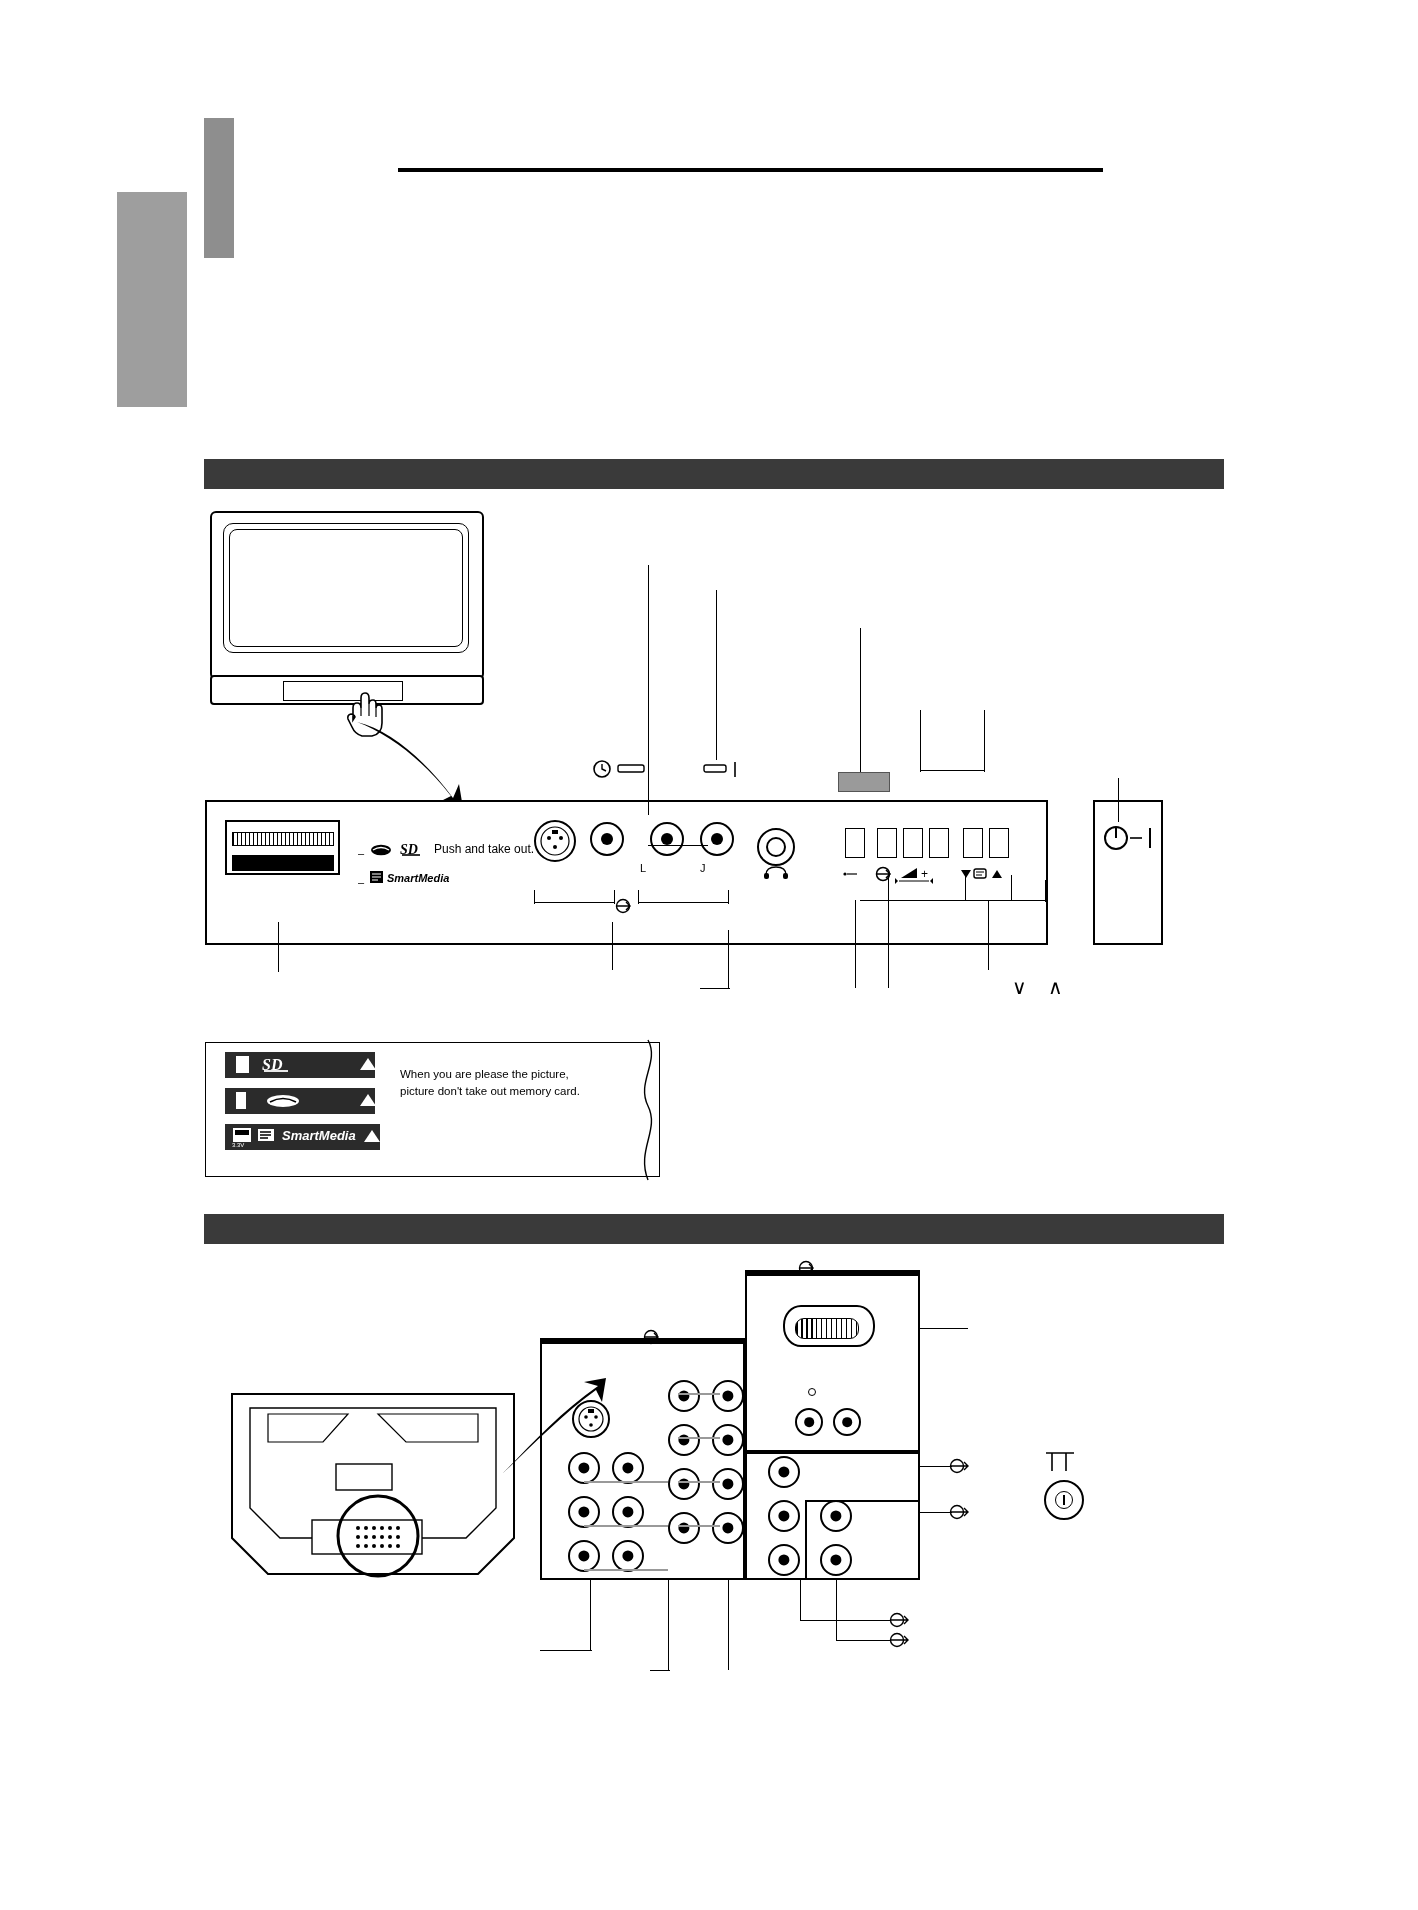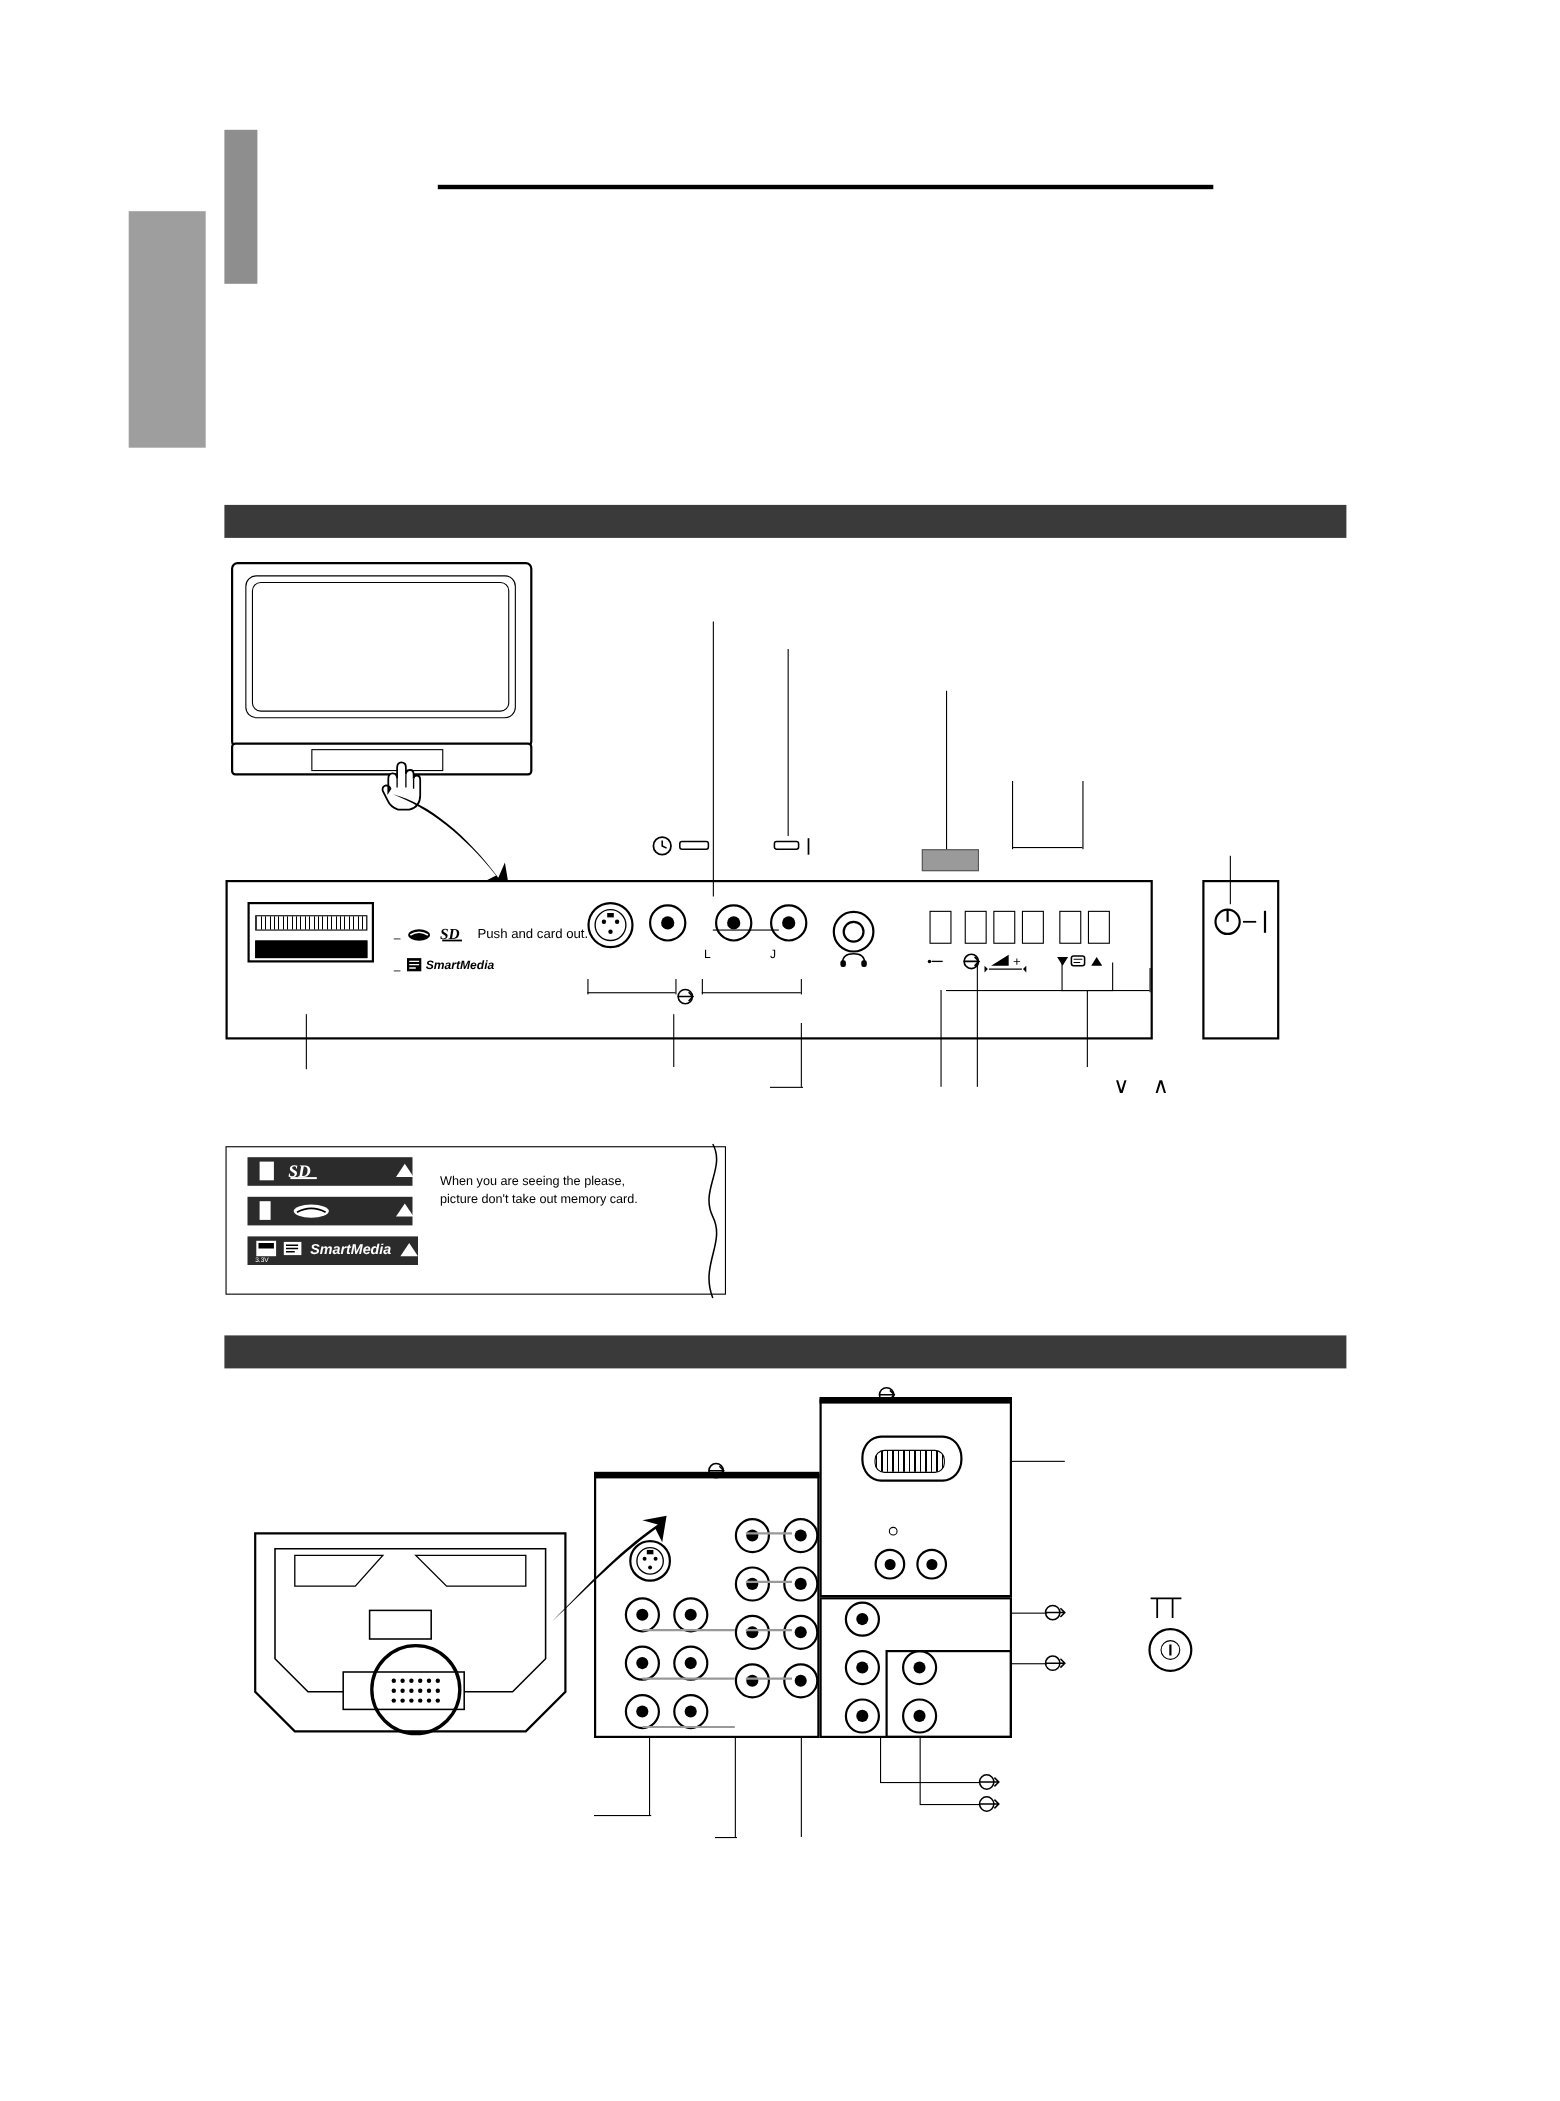--- a/index.html
+++ b/index.html
@@ -184,21 +184,21 @@
 
   <div class="lbl" style="left:358px; top:847px; font-size:11px;">–</div>
   <svg style="position:absolute;left:370px;top:843px;" width="22" height="14" viewBox="0 0 22 14">
     <ellipse cx="11" cy="7" rx="10" ry="5.2" fill="#000"></ellipse>
     <path d="M3 7 Q11 2 19 7" stroke="#fff" stroke-width="1.4" fill="none"></path>
   </svg>
   <svg style="position:absolute;left:400px;top:841px;" width="26" height="17" viewBox="0 0 26 17">
     <text x="0" y="13" font-family="Liberation Serif, serif" font-style="italic" font-weight="bold" font-size="14" fill="#000">SD</text>
     <path d="M2 14 L20 14" stroke="#000" stroke-width="1.6"></path>
   </svg>
-  <div class="lbl" style="left:434px; top:842px; font-size:12px;">Push and card out.</div>
+  <div class="lbl" style="left:434px; top:842px; font-size:12px;">Push and take out.</div>
 
   <div class="lbl" style="left:358px; top:876px; font-size:11px;">–</div>
   <svg style="position:absolute;left:370px;top:870px;" width="14" height="14" viewBox="0 0 14 14">
     <rect x="0" y="1" width="13" height="12" fill="#000"></rect>
     <path d="M2 4 L11 4 M2 7 L11 7 M2 10 L8 10" stroke="#fff" stroke-width="1.2"></path>
   </svg>
   <div class="lbl" style="left:387px; top:872px; font-size:11px; font-style:italic; font-weight:bold;">SmartMedia</div>
 
   <div class="circ2" style="left:534px; top:820px; width:42px; height:42px;"></div>
   <svg style="position:absolute;left:540px;top:826px;" width="30" height="30" viewBox="0 0 30 30">
@@ -333,21 +333,21 @@
     <text x="0" y="20" font-family="Liberation Sans, sans-serif" font-size="6" fill="#fff">3.3V</text>
   </svg>
   <svg style="position:absolute;left:258px;top:1128px;" width="22" height="14" viewBox="0 0 22 14">
     <rect x="0" y="1" width="16" height="12" fill="#fff"></rect>
     <path d="M2 4 L13 4 M2 7 L13 7 M2 10 L10 10" stroke="#000" stroke-width="1.3"></path>
   </svg>
   <div style="position:absolute;left:282px;top:1128px;font-size:13px;font-style:italic;font-weight:bold;color:#fff;">SmartMedia</div>
   <div class="legend-tri" style="left:364px; top:1130px;"></div>
 
   <div class="legend-text">
-    <div>When you are seeing the please,</div>
+    <div>When you are please the picture,</div>
     <div>picture don't take out memory card.</div>
   </div>
 
   <svg style="position:absolute;left:630px;top:1040px;" width="36" height="140" viewBox="0 0 36 140">
     <path d="M18 0 C30 22 6 42 18 66 C30 90 6 110 18 140" fill="none" stroke="#000" stroke-width="1.4"></path>
   </svg>
 
   <div id="tv-rear">
     <svg width="290" height="190" viewBox="0 0 290 190">
       <path d="M4 6 L286 6 L286 150 L250 186 L40 186 L4 150 Z" fill="#fff" stroke="#000" stroke-width="2"></path>

